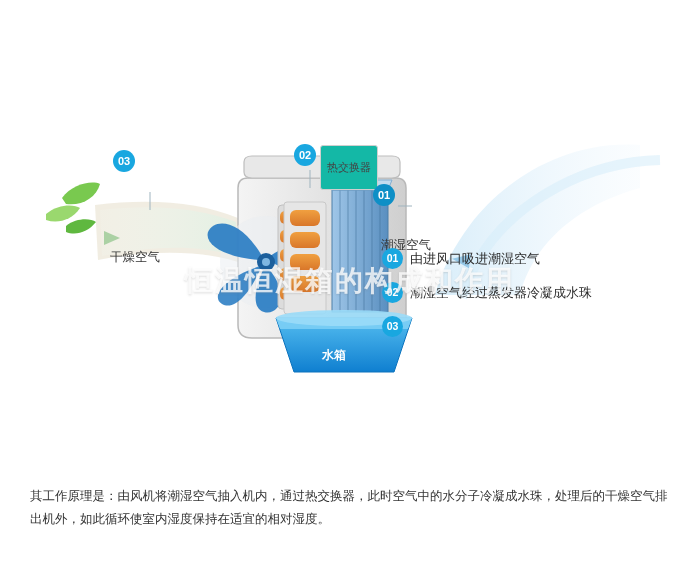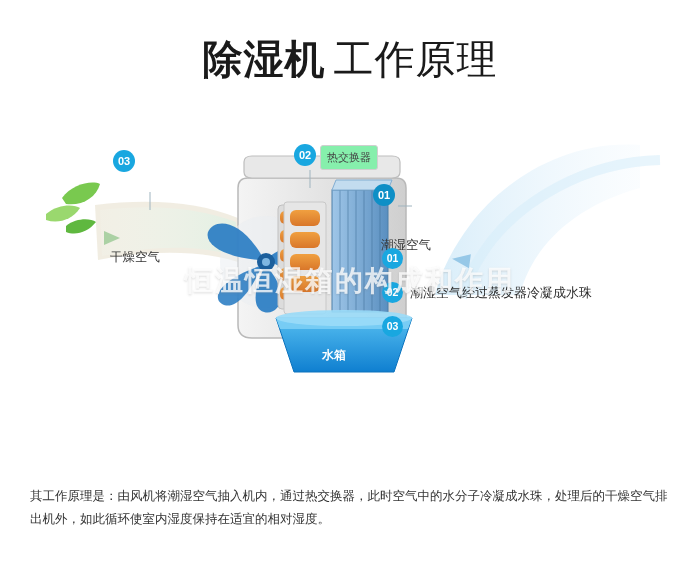--- a/index.html
+++ b/index.html
@@ -76,24 +76,24 @@
     position: absolute;
     font-size: 12.5px;
     color: #333333;
     font-family: "DejaVu Sans", sans-serif;
     white-space: nowrap;
   }
   .chip {
     position: absolute;
     font-size: 11px;
     color: #444444;
-    background: #86efac;
+    background: #14b8a6;
     border: 1px solid #cfcfcf;
     border-radius: 3px;
-    padding: 4px 6px;
+    padding: 14px 6px;
     font-family: "DejaVu Sans", sans-serif;
     white-space: nowrap;
   }
   .tank-label {
     position: absolute;
     font-size: 12px;
     color: #ffffff;
     font-family: Liberation Sans, sans-serif;
     font-weight: bold;
     white-space: nowrap;
@@ -160,23 +160,20 @@
     font-family: "DejaVu Sans", sans-serif;
   }
   .para1 { top: 418px; }
   .para2 { top: 484px; }
 </style>
 </head>
 <body>
 
 <div class="page">
 
-  <div class="title-wrap">
-    <span class="title-bold">除湿机</span><span class="title-light">工作原理</span>
-  </div>
 
   <div class="illo">
 
     <svg width="700" height="290" viewBox="0 0 700 290">
       <defs>
         <linearGradient id="gradAirflowRight" x1="0" y1="0" x2="1" y2="0">
           <stop offset="0%" stop-color="#cfe9f8" stop-opacity="0.95"></stop>
           <stop offset="100%" stop-color="#eaf5fd" stop-opacity="0.25"></stop>
         </linearGradient>
         <linearGradient id="gradAirflowLeft" x1="1" y1="0" x2="0" y2="0">
@@ -291,20 +288,21 @@
 
     <div class="badge dark" style="left:373px; top:74px;">01</div>
     <div class="illo-label" style="left:381px; top:105px;margin-top:22px;">潮湿空气</div>
 
     <div class="tank-label" style="left:322px; top:237px;">水箱</div>
   </div>
 
   <div class="steps">
     <div class="step">
       <div class="step-badge">01</div>
+      <div class="step-text">由进风口吸进潮湿空气</div>
     </div>
     <div class="step">
       <div class="step-badge">02</div>
       <div class="step-text">潮湿空气经过蒸发器冷凝成水珠</div>
     </div>
     <div class="step">
       <div class="step-badge">03</div>
     </div>
   </div>
 

